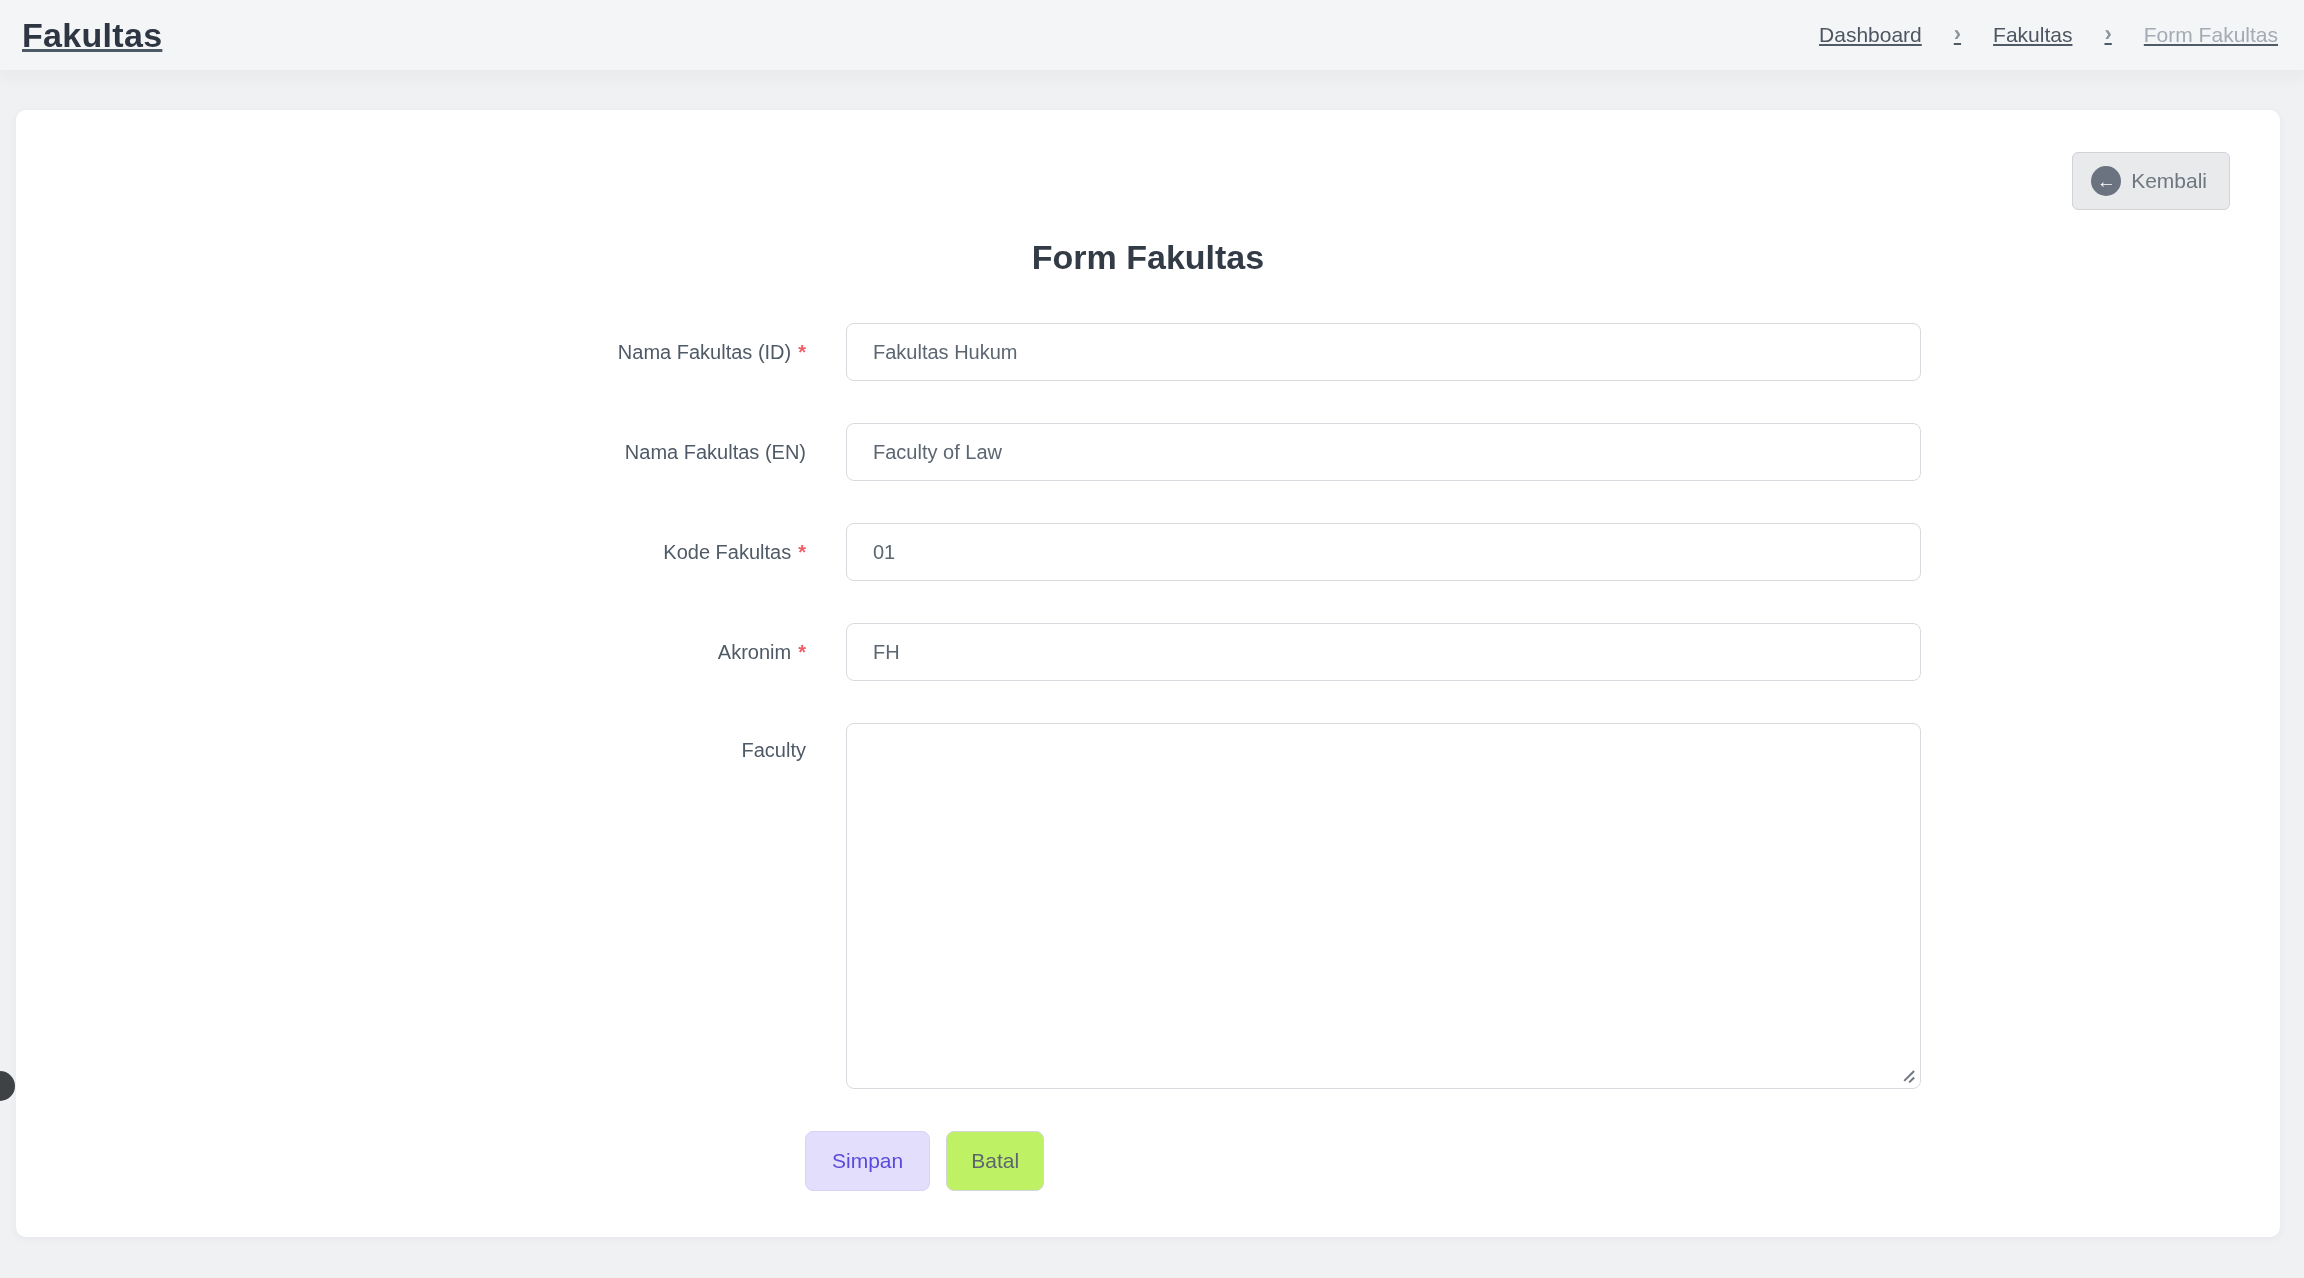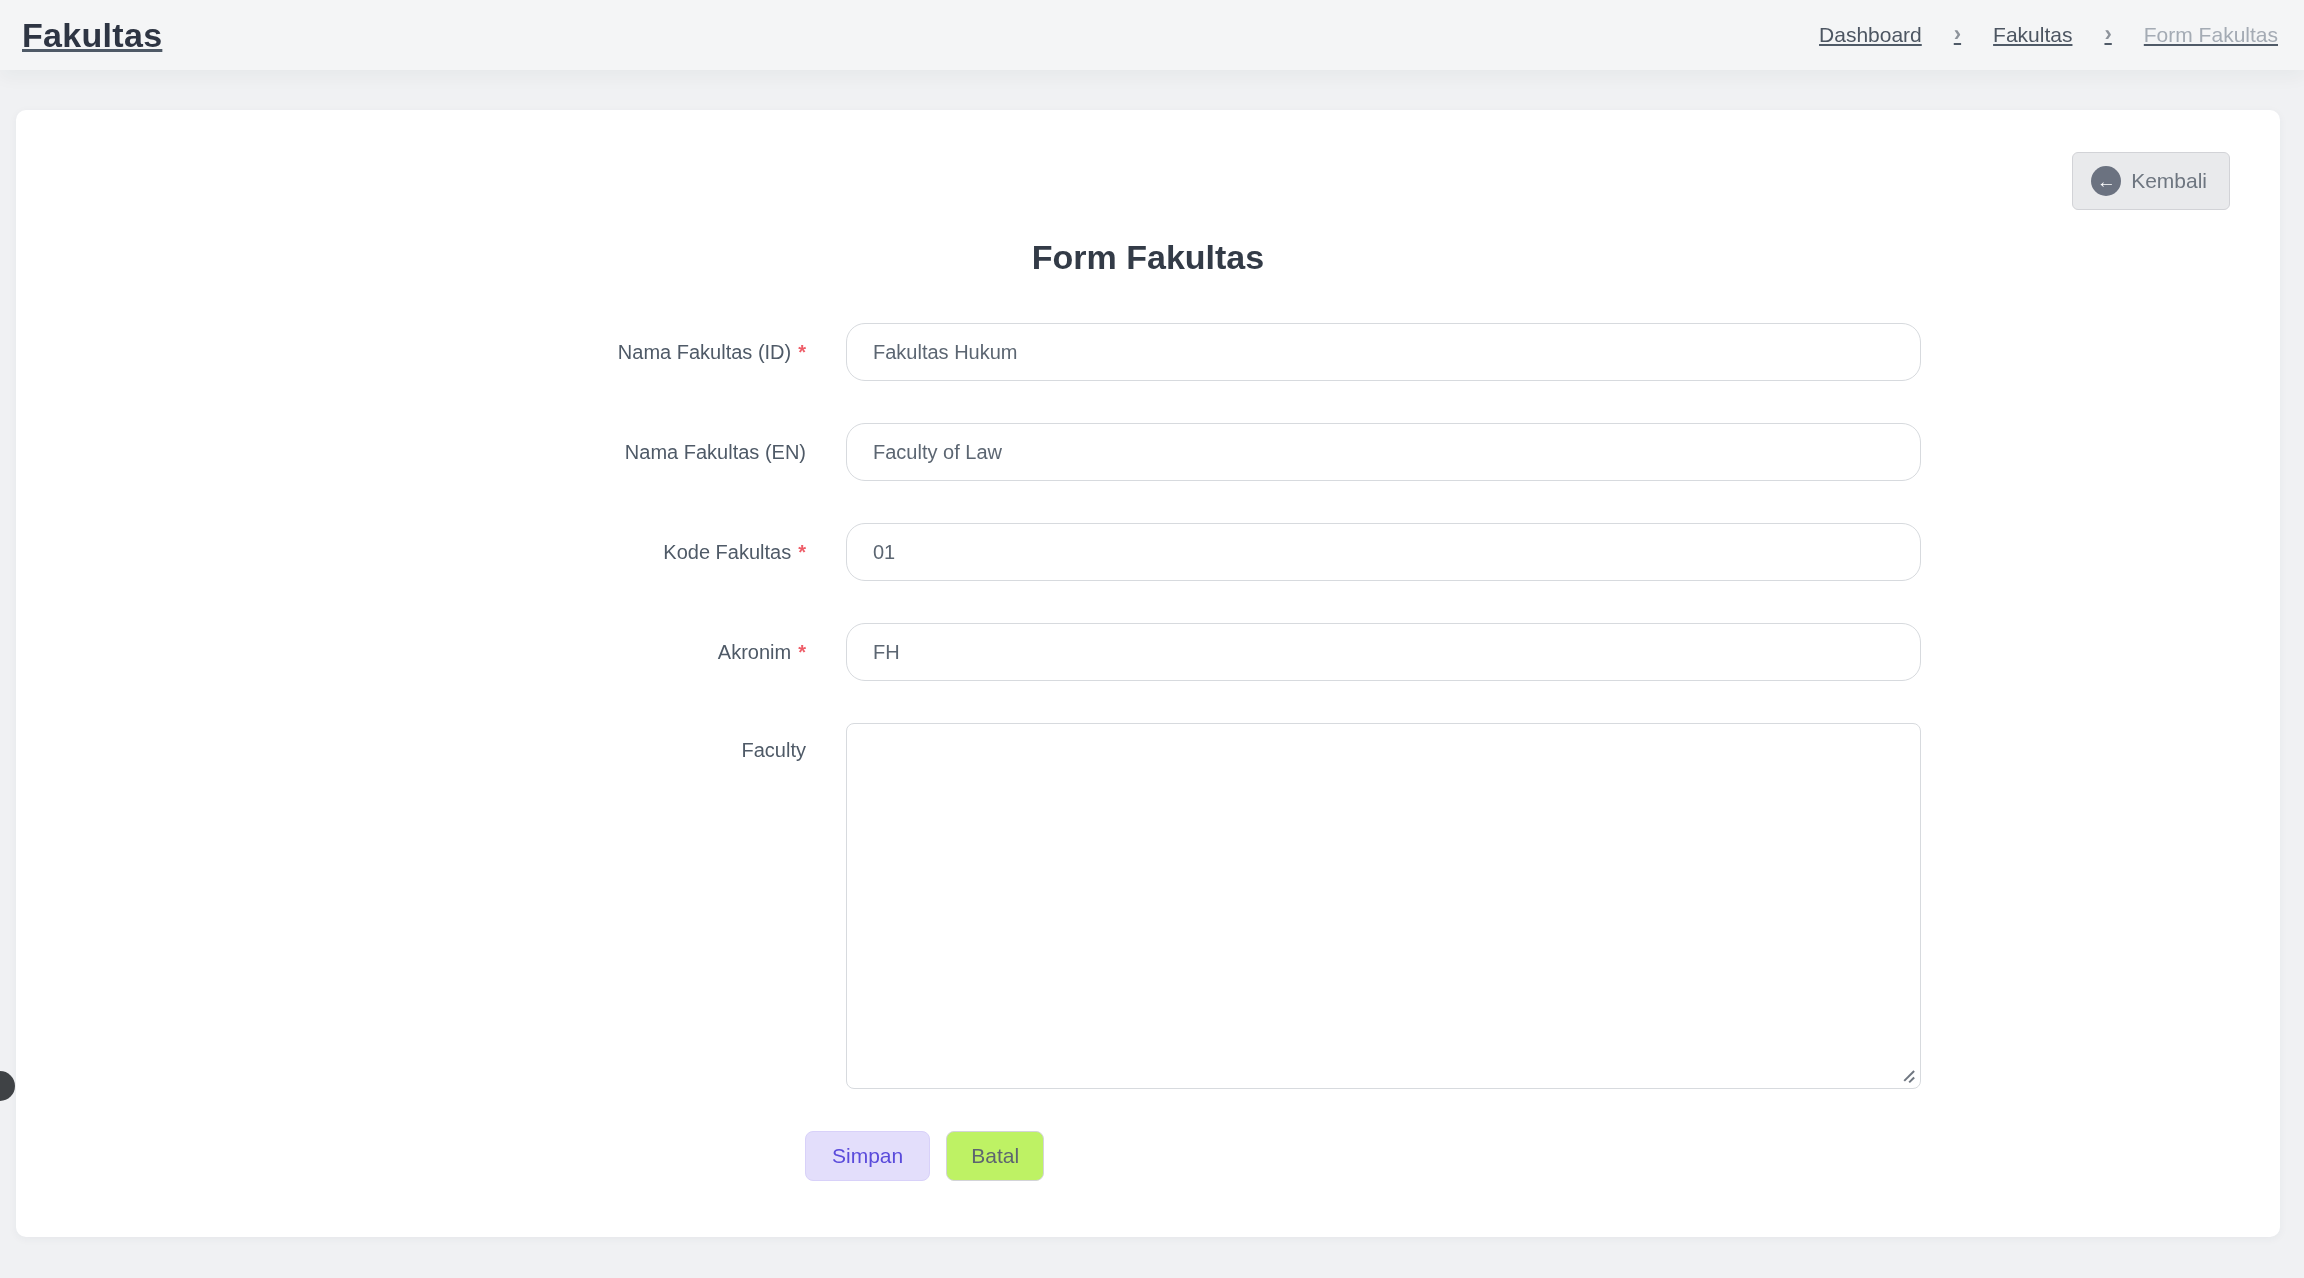--- a/index.html
+++ b/index.html
@@ -109,21 +109,21 @@
   .field-label.top-align {
     align-items:flex-start;
     padding-top:16px;
   }
   .required-mark { color:#ee5d68; font-weight:700; font-size:20px; }
 
   .text-input {
     height:58px;
     width:100%;
     border:1px solid #d7dade;
-    border-radius:19px;
+    border-radius:8px;
     padding:0 26px;
     font-size:20px;
     color:#5c6672;
     background:#ffffff;
     font-family:inherit;
     outline:none;
   }
   .textarea-wrap { position:relative; }
   .address-textarea {
     display:block;
@@ -158,21 +158,21 @@
   .resize-grip::before { width:14px; left:1px; top:7px; }
   .resize-grip::after  { width:7px;  left:7px; top:11px; }
 
   
   .actions {
     margin-left:789px;
     display:flex;
     gap:16px;
   }
   .btn {
-    height:50px;
+    height:60px;
     border-radius:8px;
     font-size:21px;
     display:flex;
     align-items:center;
     justify-content:center;
     cursor:pointer;
     font-family:inherit;
   }
   .btn-save {
     padding:0 26px;

